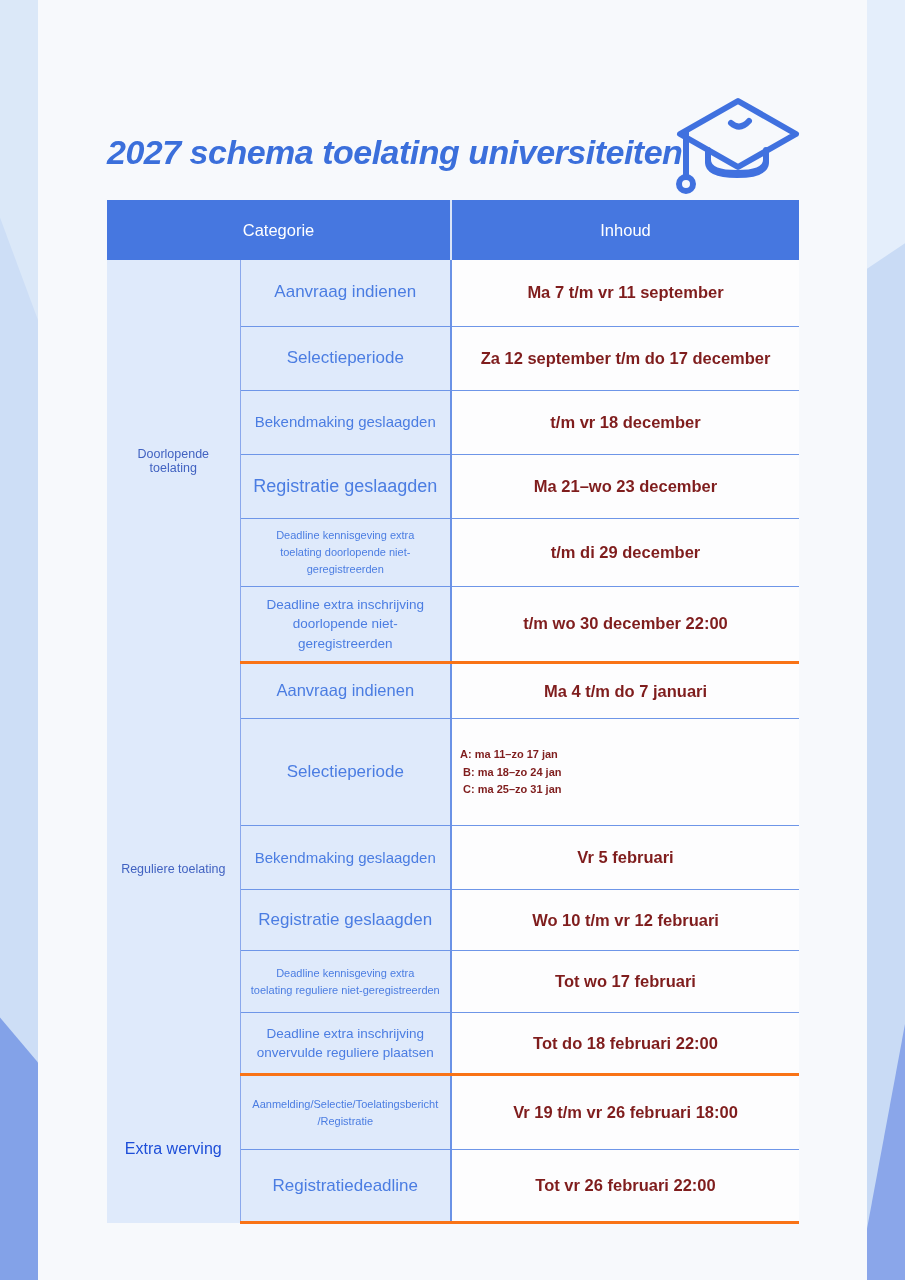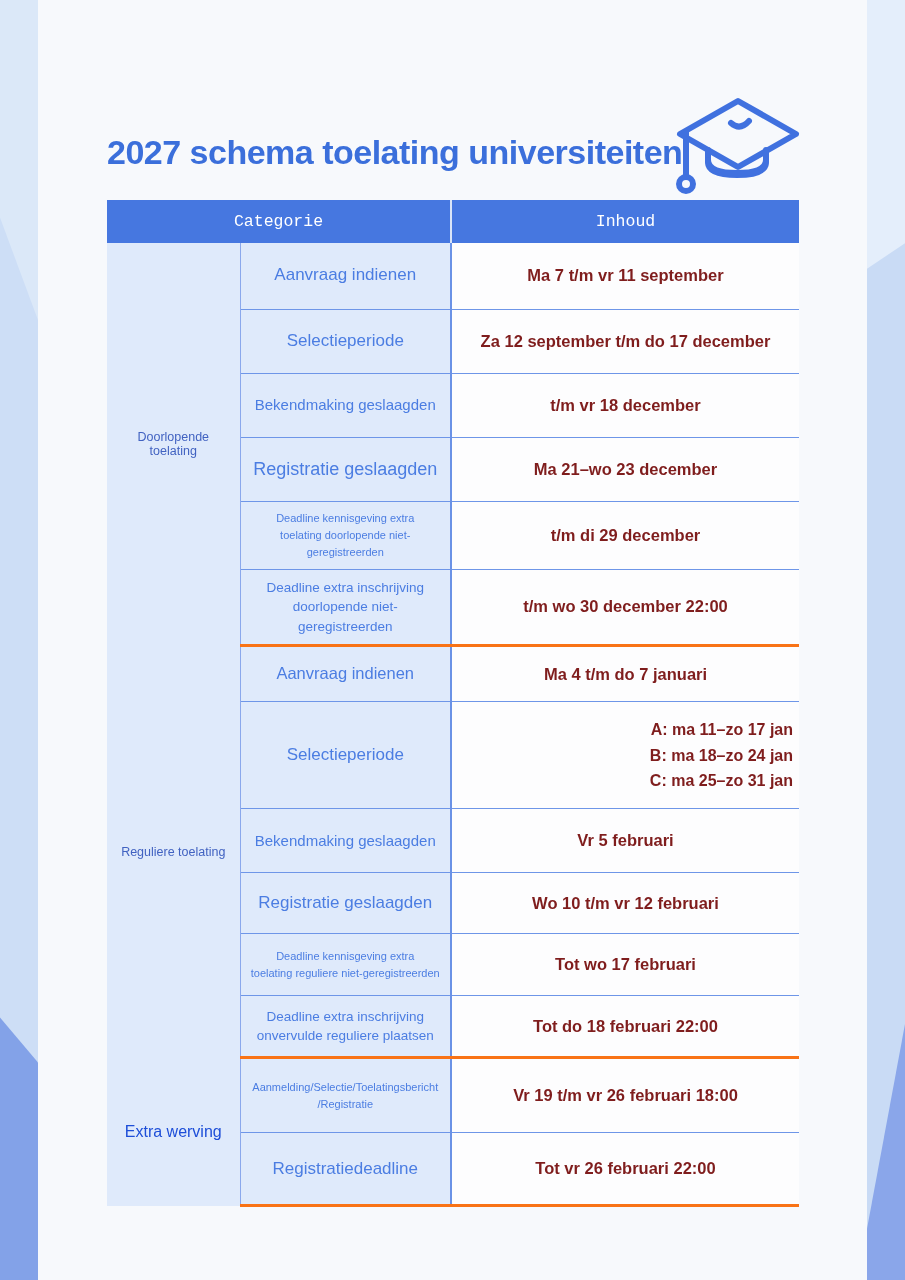--- a/index.html
+++ b/index.html
@@ -12,54 +12,54 @@
   .strip{position:absolute;top:0;width:38px;height:1280px;}
   .strip-left-base{left:0;background:#dbe8f8;}
   .strip-left-mid{left:0;background:#cddef6;clip-path:polygon(0 17%,100% 25%,100% 100%,0 100%);}
   .strip-left-bot{left:0;background:#83a2e8;clip-path:polygon(0 79.5%,100% 83%,100% 100%,0 100%);}
   .strip-right-base{right:0;background:#e4eefb;}
   .strip-right-mid{right:0;background:#c9dbf5;clip-path:polygon(0 21%,100% 19%,100% 100%,0 100%);}
   .strip-right-bot{right:0;background:#8aa6ea;clip-path:polygon(0 96%,100% 80%,100% 100%,0 100%);}
 
   .page-title{
     position:absolute;left:107px;top:133px;margin:0;
-    font-size:34px;font-weight:700;color:#3b6fdb;letter-spacing:-.5px;
+    font-size:34px;font-weight:700;color:#3b6fdb;letter-spacing:-.5px;font-style:italic;
   }
   .cap-icon{position:absolute;left:668px;top:96px;}
 
   table.schedule{
     position:absolute;left:107px;top:200px;width:692px;
     border-collapse:collapse;table-layout:fixed;
   }
   col.c1{width:133px;} col.c2{width:211px;} col.c3{width:348px;}
 
   th{
     background:#4677e0;color:#fff;font-weight:500;font-size:16.5px;
-    height:43px;text-align:center;padding:0;font-family:Liberation Mono, monospace;
+    height:60px;text-align:center;padding:0;
   }
   th.hdr-cat{border-right:2px solid #d9e4f8;}
 
   td{padding:8px 6px;text-align:center;vertical-align:middle;}
 
   .cat-cell{
     background:#dfeafb;color:#4162c1;font-size:12.5px;font-weight:500;
     border-right:1px solid #8aa8ec;
     text-align:center;
   }
   .cat-cell.xl{font-size:16px;color:#1d4ed8;}
 
   .item-cell{
     background:#dfeafb;color:#4b7de2;font-weight:500;
     border-right:2px solid #6a92e6;white-space:pre-line;line-height:1.45;
   }
   .content-cell{
     background:#fdfdfe;color:#7f1d1d;font-size:16.5px;font-weight:700;
   }
   .content-cell.multiline{
-    text-align:right;white-space:pre-wrap;font-size:16px;line-height:1.6;padding-left:8px;
+    text-align:left;white-space:pre-wrap;font-size:11px;line-height:1.6;padding-left:8px;
   }
 
   .item-cell,.content-cell{border-bottom:1px solid #6e96e8;}
   tr.group-end td{border-bottom:3px solid #f97316;}
 
   .fz18{font-size:18px;} .fz17{font-size:17px;} .fz16{font-size:16.5px;}
   .fz15{font-size:15px;} .fz13{font-size:13.5px;}
   .fz11{font-size:11px;line-height:1.55;}
 </style>
 </head>

